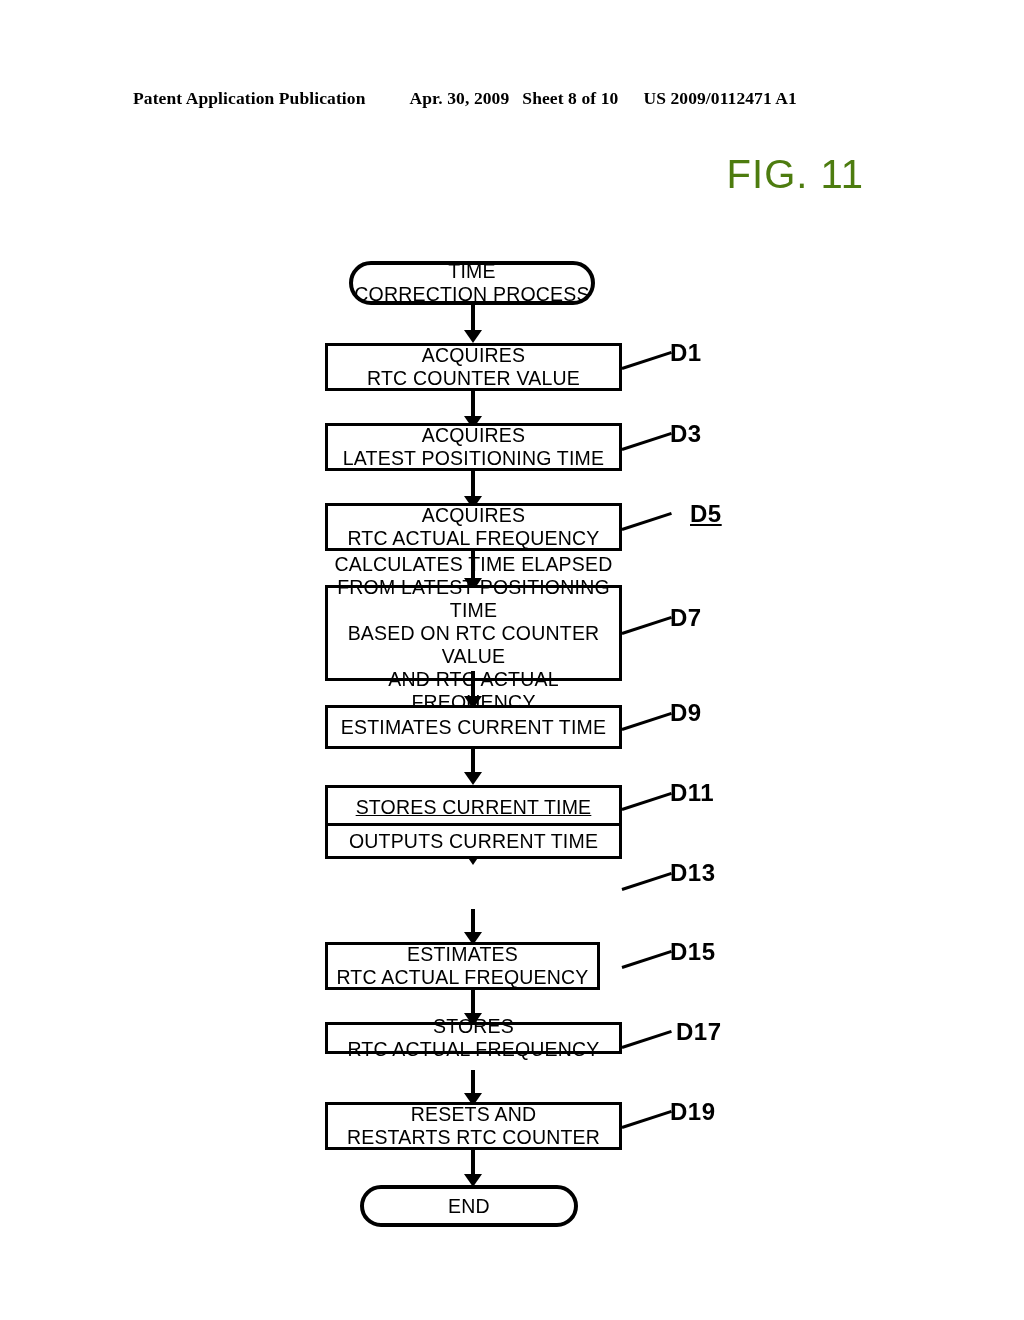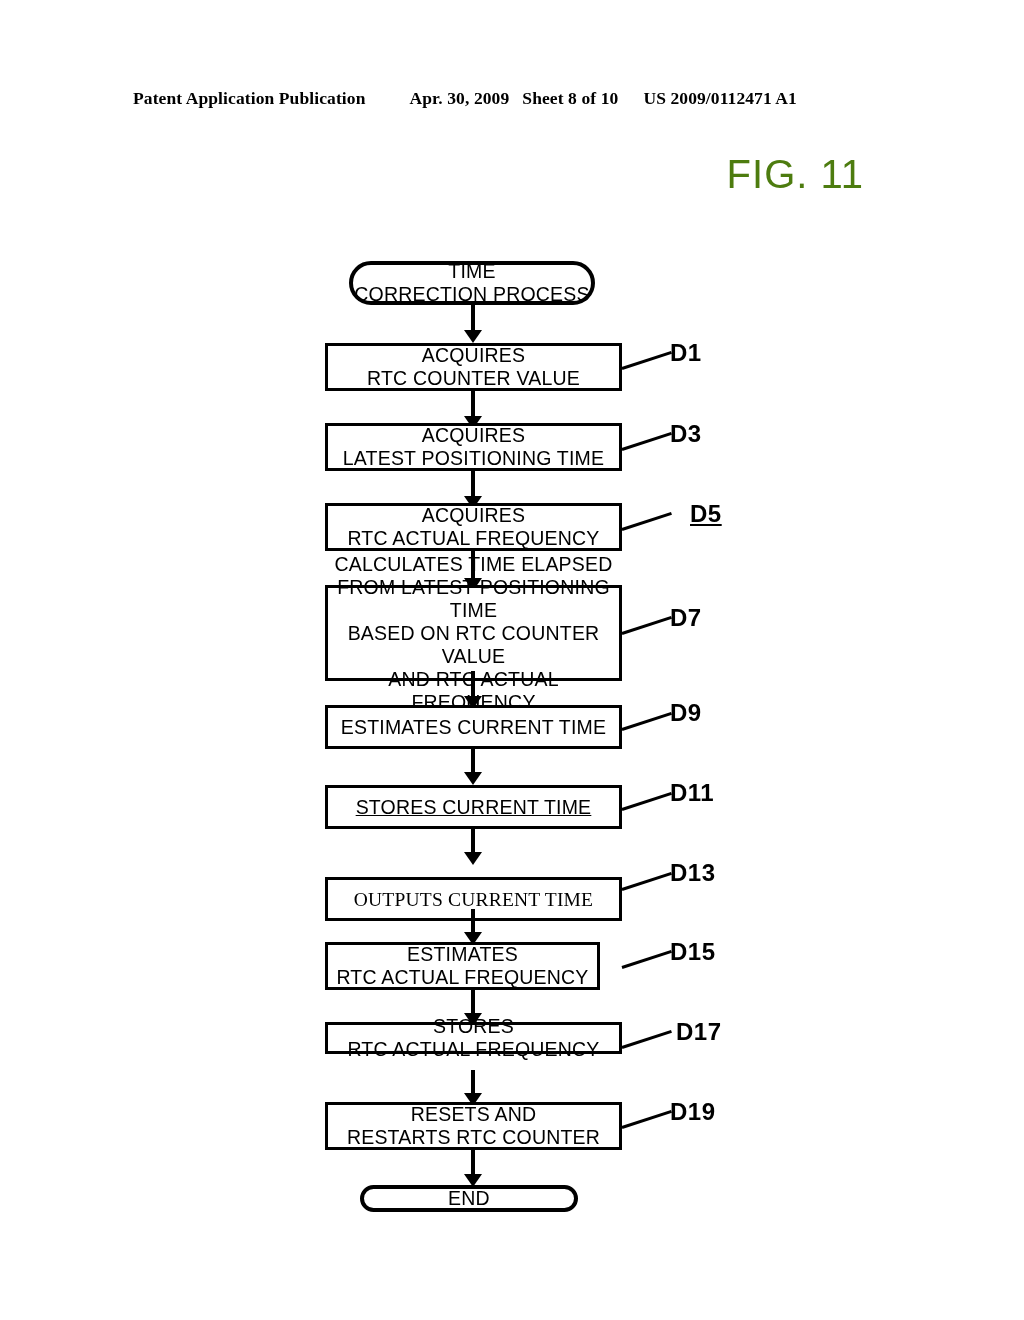--- a/index.html
+++ b/index.html
@@ -226,21 +226,21 @@
     <span class="node-text">STORES CURRENT TIME</span>
   </div>
   <div class="leader" style="left:622px; top:808px; width:52px; transform:rotate(-18deg);"></div>
   <div class="ref-label" style="left:670px; top:779px;">D11</div>
 
   <div class="connector" style="left:473px; top:829px; height:36px;">
     <div class="shaft" style="height:24px;"></div>
     <div class="head" style="top:23px;"></div>
   </div>
 
-  <div class="node process" style="left:325px; top:877px; width:297px; height:44px;font-family:Liberation Serif, serif;">
+  <div class="node process" style="left:325px; top:823px; width:297px; height:36px;">
     <span class="node-text">OUTPUTS CURRENT TIME</span>
   </div>
   <div class="leader" style="left:622px; top:888px; width:52px; transform:rotate(-18deg);"></div>
   <div class="ref-label" style="left:670px; top:859px;">D13</div>
 
   <div class="connector" style="left:473px; top:909px; height:36px;">
     <div class="shaft" style="height:24px;"></div>
     <div class="head" style="top:23px;"></div>
   </div>
 
@@ -273,17 +273,17 @@
 RESTARTS RTC COUNTER</span>
   </div>
   <div class="leader" style="left:622px; top:1126px; width:52px; transform:rotate(-18deg);"></div>
   <div class="ref-label" style="left:670px; top:1098px;">D19</div>
 
   <div class="connector" style="left:473px; top:1150px; height:37px;">
     <div class="shaft" style="height:25px;"></div>
     <div class="head" style="top:24px;"></div>
   </div>
 
-  <div class="node terminal end" style="left:360px; top:1185px; width:218px; height:27px;">
+  <div class="node terminal end" style="left:360px; top:1185px; width:218px; height:42px;">
     <span class="node-text">END</span>
   </div>
 
 </div>
 
 </body></html>

